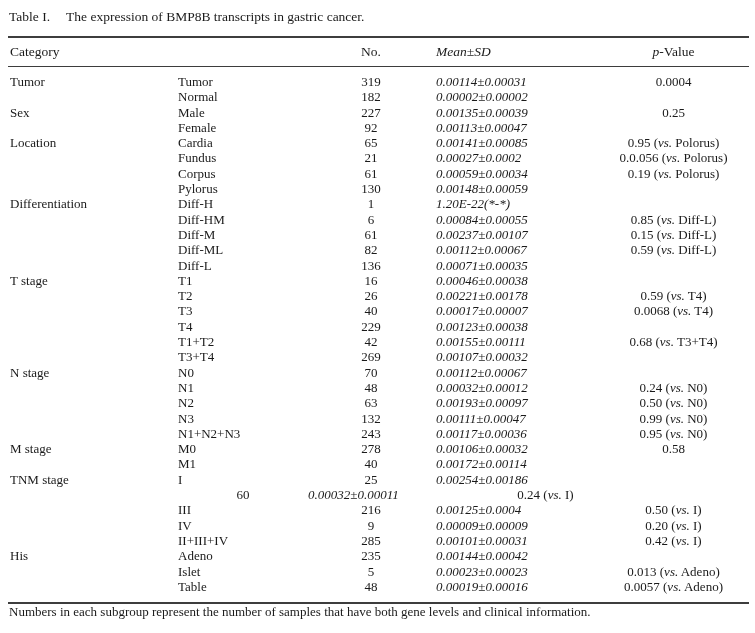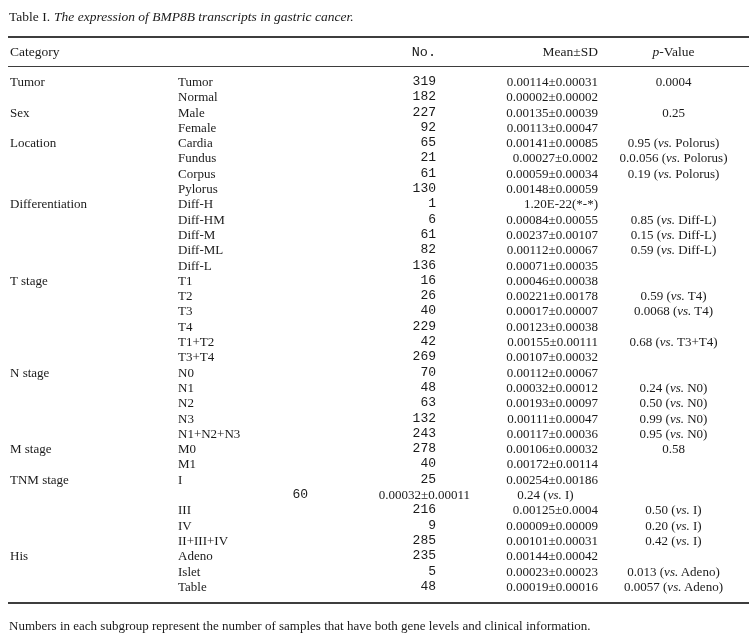--- a/index.html
+++ b/index.html
@@ -6,42 +6,42 @@
   html, body { background: #ffffff; }
   body {
     width: 755px; height: 633px;
     font-family: "Liberation Serif", serif;
     color: #1a1a1a;
     overflow: hidden;
   }
   .page { position: relative; width: 755px; height: 633px; background: #ffffff; }
 
   .title { position: absolute; left: 9px; top: 9px; font-size: 13.5px; white-space: nowrap; }
-  .title .it { font-style: italic; margin-left: 4px; }
+  .title .it { margin-left: 16px; }
 
   .tbl { position: absolute; left: 8px; top: 36px; width: 741px; }
   .rule { background: #3d3d3d; }
   .rule-top { height: 2px; }
   .rule-mid { height: 1px; }
   .rule-bottom { height: 1.5px; }
 
   .hrow { display: flex; height: 28px; align-items: center; font-size: 13.5px; }
   .hrow .c-p i { font-style: italic; }
 
   .rows { padding-top: 7px; padding-bottom: 8px; }
   .row { display: flex; height: 15.3px; line-height: 15.3px; font-size: 13px; }
 
   .c-cat  { width: 170px; text-align: left; padding-left: 2px; white-space: nowrap; }
   .c-sub  { width: 128px; text-align: left; white-space: nowrap; }
-  .c-no   { width: 130px; text-align: right; white-space: nowrap; font-family: Liberation Mono, monospace; }
-  .c-mean { width: 162px; text-align: right; white-space: nowrap; }
+  .c-no   { width: 130px; text-align: center; white-space: nowrap; }
+  .c-mean { width: 162px; text-align: left; white-space: nowrap; font-style: italic; }
   .c-p    { width: 151px; text-align: center; white-space: nowrap; }
   .c-p i  { font-style: italic; }
 
-  .footnote { position: absolute; left: 9px; top: 604px; font-size: 13px; white-space: nowrap; margin-top: 14px; }
+  .footnote { position: absolute; left: 9px; top: 604px; font-size: 13px; white-space: nowrap; }
 </style>
 </head>
 <body>
 
 <div class="page">
 
   <div class="title">
     <span>Table I.</span><span class="it">The expression of BMP8B transcripts in gastric cancer.</span>
   </div>
 

